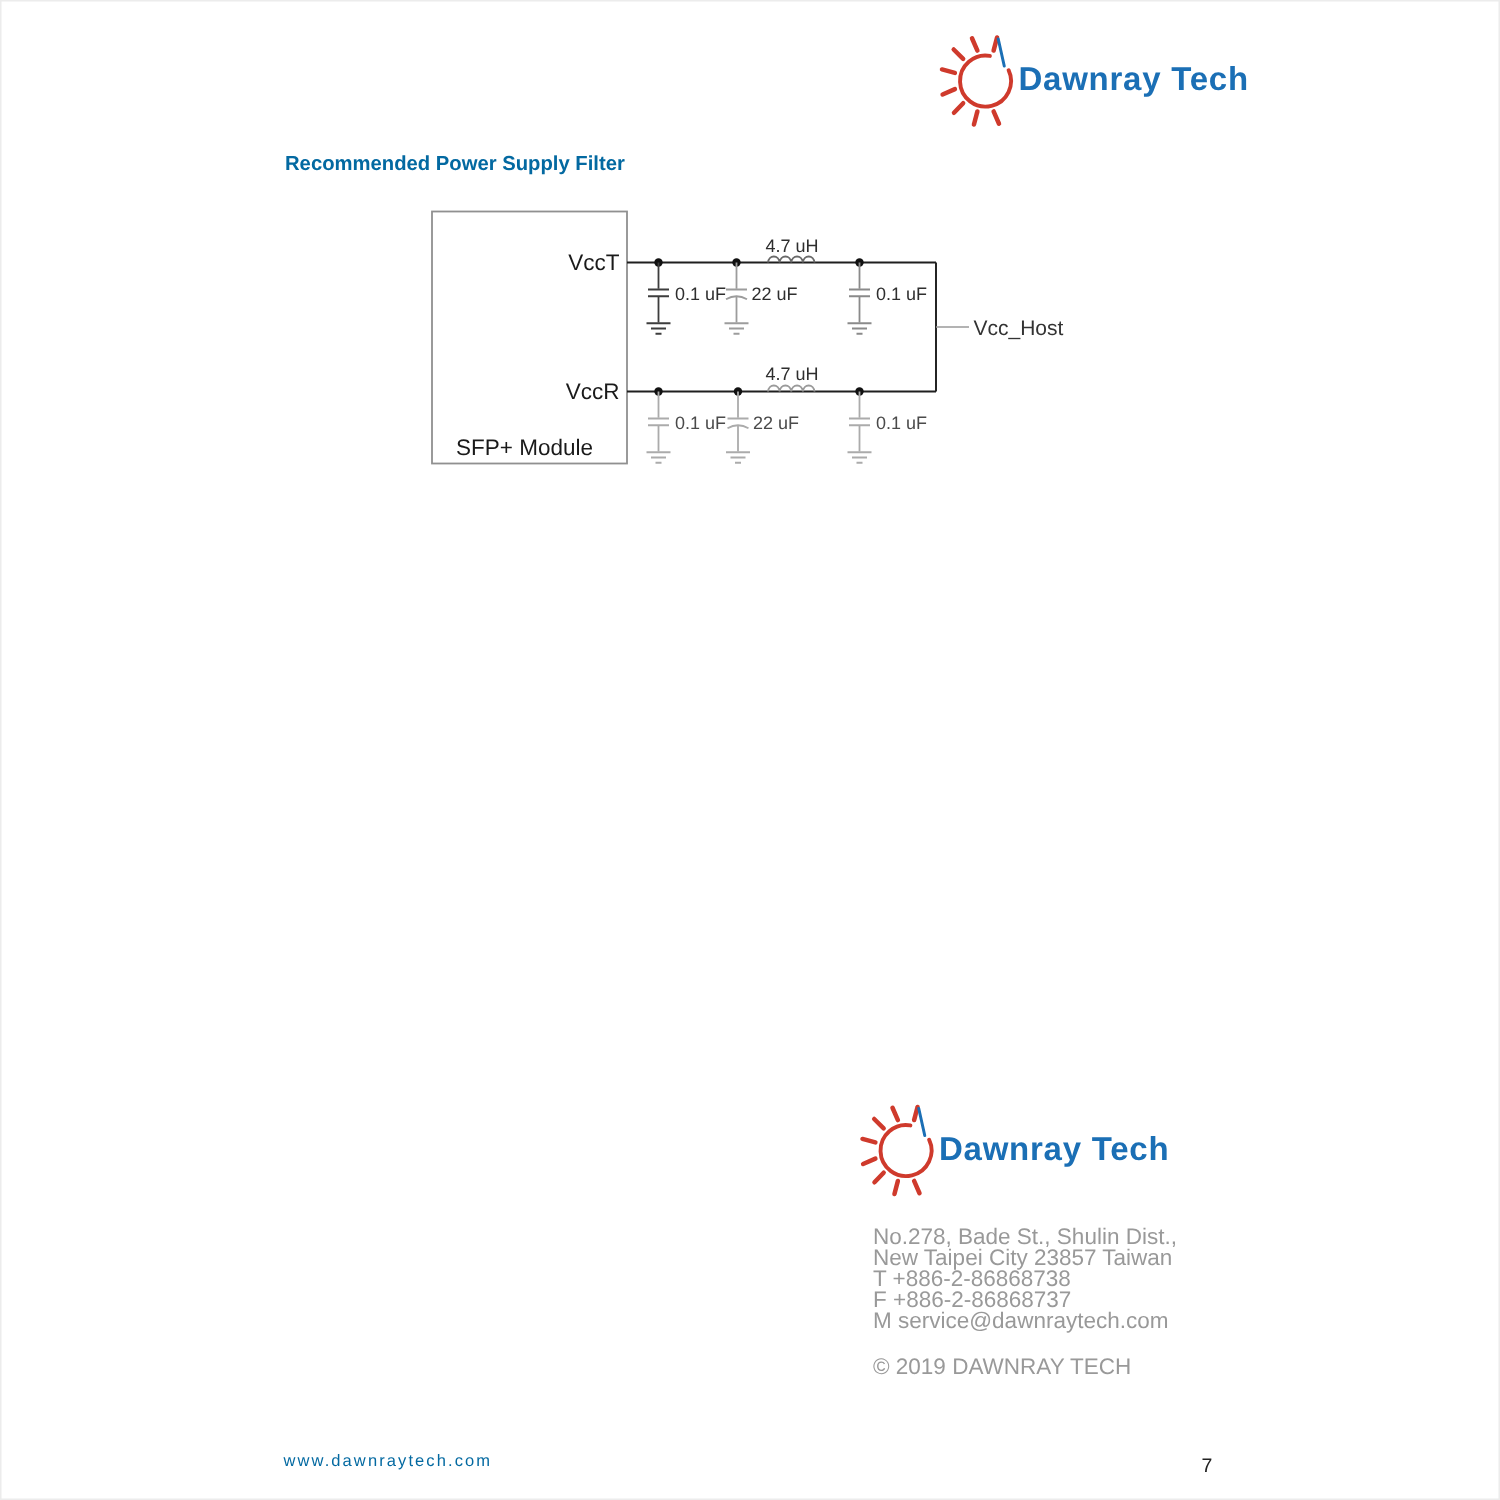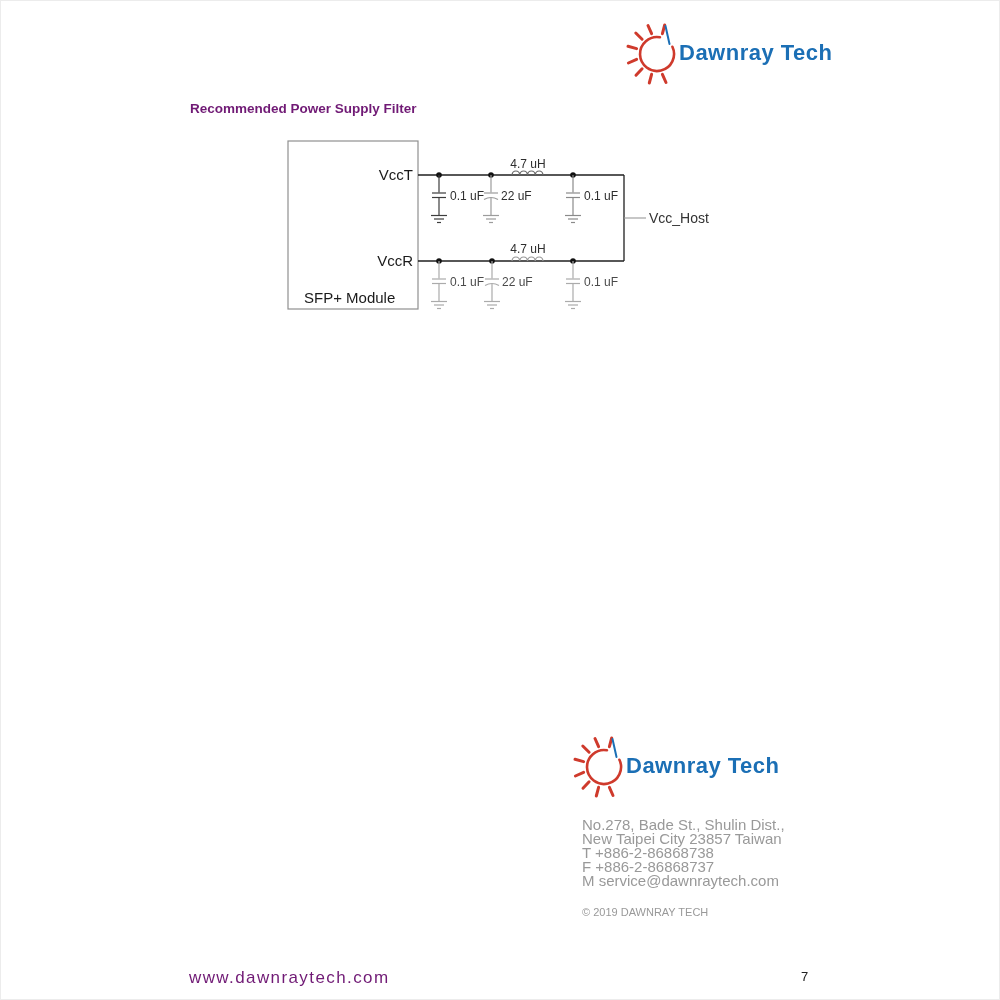--- a/index.html
+++ b/index.html
@@ -12,39 +12,39 @@
   .logo{position:absolute;display:flex;align-items:flex-start;height:80px;}
   .logo .sun{width:76px;height:80px;flex:0 0 auto;}
   .logo .brand-text{
     color:#1b6fb5;font-weight:bold;font-size:22px;letter-spacing:.5px;
     margin-left:-16px;margin-top:26px;white-space:nowrap;
   }
   #logo-top{left:619px;top:14px;}
   #logo-bottom{left:566px;top:727px;}
   
   .doc-title{
-    position:absolute;left:190px;top:101px;font-size:13.5px;font-weight:bold;color:#701a75;
+    position:absolute;left:190px;top:101px;font-size:13.5px;font-weight:bold;color:#0369a1;
   }
   
   #circuit{position:absolute;left:280px;top:130px;}
   #circuit text{font-family:"Liberation Sans",sans-serif;}
   .pin-label{font-size:15px;fill:#1a1a1a;}
   .part-label{font-size:12px;fill:#2e2e2e;}
   .part-label-dim{font-size:12px;fill:#4a4a4a;}
   
   .contact{
     position:absolute;left:582px;top:818px;font-size:15px;line-height:14px;color:#999;
   }
   .legal{
-    position:absolute;left:582px;top:905px;font-size:11px;line-height:14px;color:#999;
+    position:absolute;left:582px;top:905px;font-size:15px;line-height:14px;color:#999;
   }
   .contact div,.legal div{white-space:nowrap;}
   
   .footer-site{
-    position:absolute;left:189px;top:968px;font-size:17px;letter-spacing:1.4px;color:#701a75;
+    position:absolute;left:189px;top:968px;font-size:11px;letter-spacing:1.4px;color:#0369a1;
   }
   .footer-page{
     position:absolute;left:801px;top:969px;font-size:13px;color:#222;
   }
 </style>
 </head>
 <body>
 
 <div class="logo" id="logo-top">
   <svg class="sun" viewBox="0 0 76 80">

